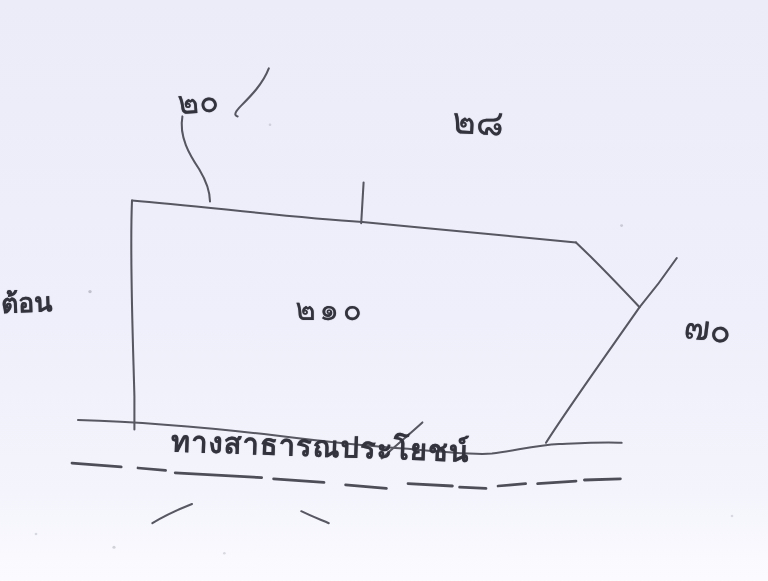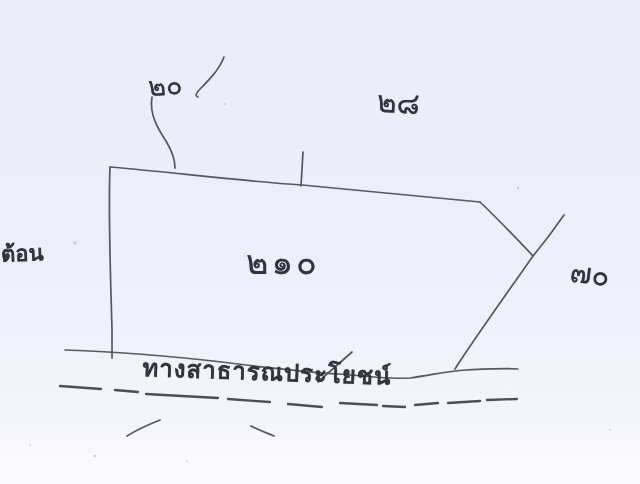--- a/index.html
+++ b/index.html
@@ -14,21 +14,21 @@
   .label{
     position:absolute;
     color:#33333d;
     text-shadow:0 0 .7px rgba(52,52,66,.65);
     white-space:nowrap;
     line-height:1;
     user-select:none;
   }
   .num-topleft   {left:148px;top:72px;  font-size:27px;transform:rotate(-4deg);}
   .num-topright  {left:377px;top:88px;  font-size:30px;transform:rotate(3deg);}
-  .num-parcel    {left:246px;top:246px; font-size:34px;letter-spacing:3px;font-family:Liberation Serif, serif;}
+  .num-parcel    {left:246px;top:246px; font-size:26px;letter-spacing:3px;}
   .num-right     {left:570px;top:260px; font-size:29px;transform:rotate(7deg);}
   .word-left     {left:1px; top:243px;  font-size:22px;font-weight:bold;transform:rotate(-2deg);}
   .road-name     {left:143px;top:356px; font-size:24px;font-weight:bold;transform:rotate(2deg);transform-origin:left top;letter-spacing:1px;}
 </style>
 </head>
 <body>
 
 <div class="page">
 
   <svg class="ink" width="640" height="484" viewBox="0 0 640 484">

